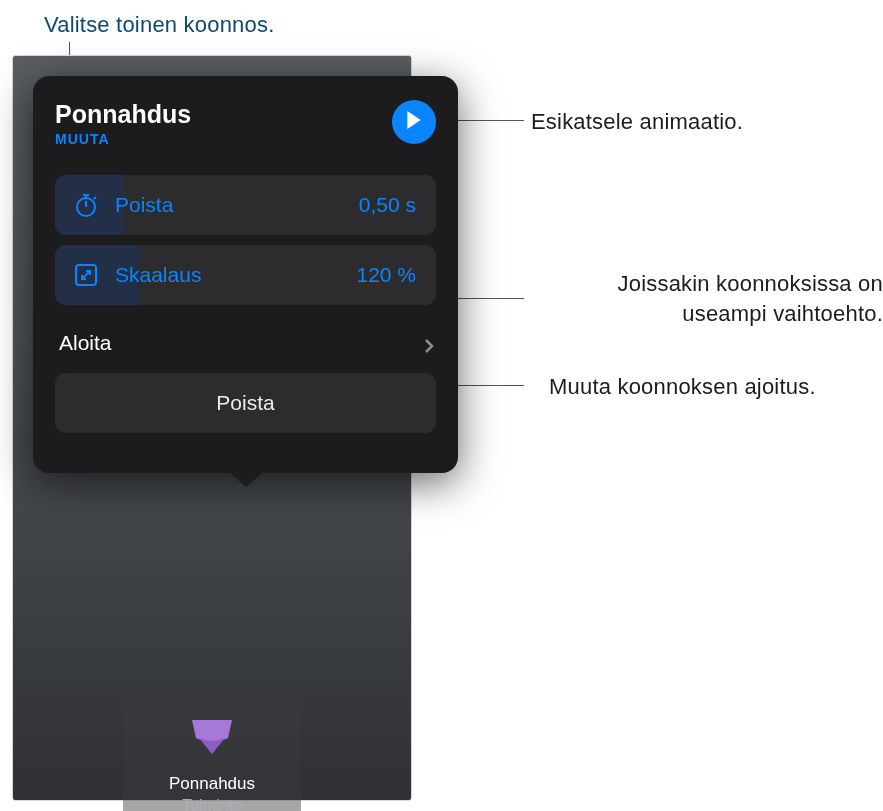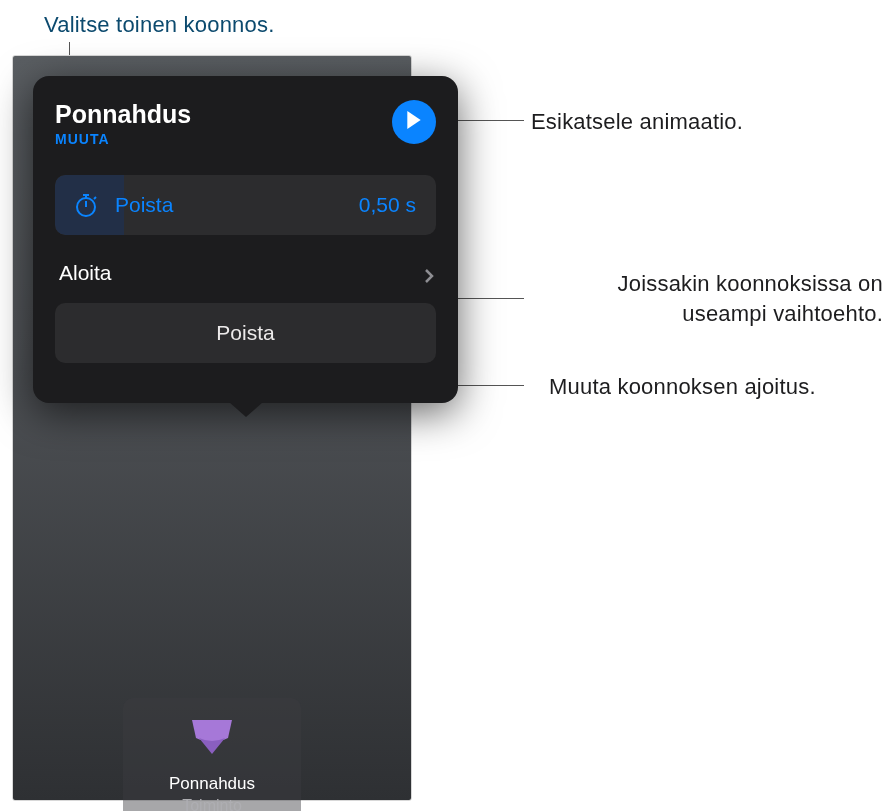--- a/index.html
+++ b/index.html
@@ -257,20 +257,33 @@
           <line x1="14" y1="16" x2="14" y2="10"></line>
           <line x1="11" y1="4" x2="17" y2="4"></line>
           <line x1="14" y1="4" x2="14" y2="7"></line>
           <line x1="22" y1="8" x2="24" y2="6"></line>
         </svg>
       </div>
       <div class="param-label">Poista</div>
       <div class="param-value">0,50 s</div>
     </div>
 
+    <div class="param-row">
+      <div class="param-fill" style="width:22%"></div>
+      <div class="param-icon">
+        <svg viewBox="0 0 28 28" width="28" height="28">
+          <rect x="4" y="4" width="20" height="20" rx="3"></rect>
+          <path d="M10 18 L18 10"></path>
+          <path d="M14 10 L18 10 L18 14"></path>
+          <path d="M14 18 L10 18 L10 14"></path>
+        </svg>
+      </div>
+      <div class="param-label">Skaalaus</div>
+      <div class="param-value">120 %</div>
+    </div>
 
     <div class="start-row">
       <div class="start-label">Aloita</div>
       <div class="start-value-wrap">
         <span class="chevron-right">
           <svg viewBox="0 0 10 16">
               <path d="M2 2 L8 8 L2 14"></path>
             </svg>
         </span>
       </div>

